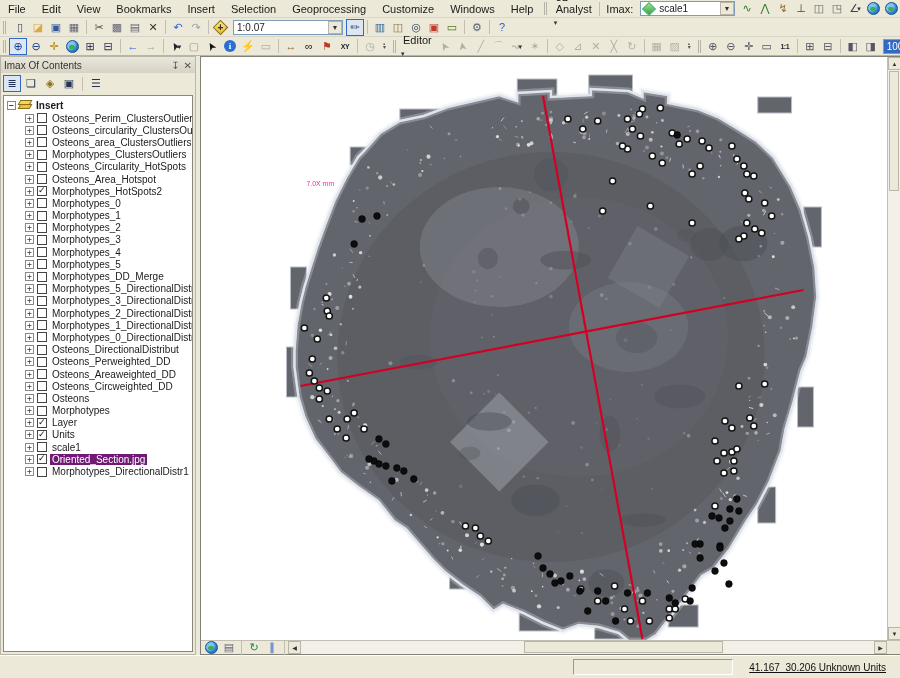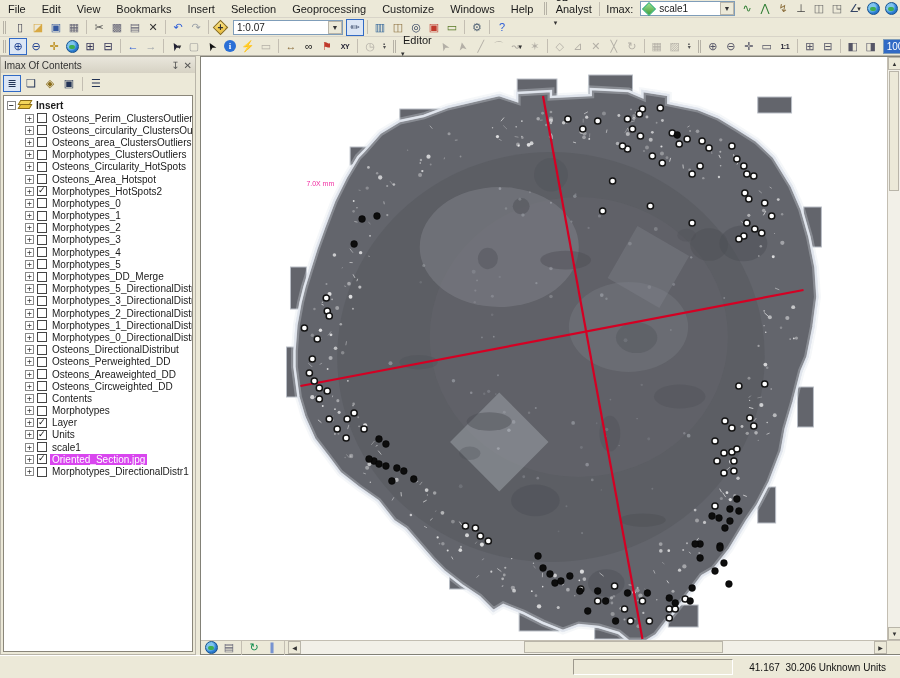--- a/index.html
+++ b/index.html
@@ -49,21 +49,21 @@
   #toc-tb { height:21px; display:flex; align-items:center; padding:1px 2px; gap:1px; }
   #toc-tree { position:absolute; top:38px; left:2px; right:2px; bottom:2px; background:#fff;
      border:1px solid #8a867a; overflow:hidden; font-size:10px; padding-top:2px; }
   .troot { display:flex; align-items:center; height:14px; padding-left:3px; font-weight:bold; gap:3px; }
   .trow { display:flex; align-items:center; height:12.2px; padding-left:21px; gap:3px; white-space:nowrap; }
   .expander { width:9px; height:9px; border:1px solid #888; background:#fff; font-size:8px; line-height:7px;
      text-align:center; color:#333; flex:0 0 9px; font-family:"DejaVu Sans Mono",monospace; }
   .cbox { width:10px; height:10px; border:1px solid #444; background:#fff; position:relative; flex:0 0 10px; }
   .cbox.on:after { content:"✓"; position:absolute; left:0px; top:-2px; font-size:9px; color:#111; }
   .lname { padding:0 2px; }
-  .lname.selected { background:#d946ef; color:#fff; }
+  .lname.selected { background:#701a75; color:#fff; }
   .layers-icon { width:14px; height:10px; position:relative; }
   .layers-icon i { position:absolute; left:0; width:12px; height:5px; background:#f3d65c;
      border:1px solid #8a6d1a; transform:skewX(-30deg); }
   .layers-icon i:nth-child(1){ top:0; } .layers-icon i:nth-child(2){ top:4px; background:#e8c33c; }
 
   #splitter { width:4px; background:#ece9d8; }
   #map-wrap { flex:1; position:relative; background:#fff; border:1px solid #828177; border-right:none; }
   #map-svg { position:absolute; left:0; top:0; width:687px; height:585px; }
   #vscroll { position:absolute; right:0; top:0; bottom:14px; width:13px; background:#f2f0e8;
      border-left:1px solid #c3beb2; display:flex; flex-direction:column; }
@@ -77,21 +77,21 @@
   #htrack { flex:1; height:13px; background:#f2f0e8; display:flex; align-items:center; margin-right:13px; position:relative; }
   #hthumb { position:absolute; left:38%; width:34%; top:0; height:12px; background:#ece9d8; border:1px solid #b9b5a9; }
   #hcorner { position:absolute; right:0; bottom:0; width:13px; height:13px; background:#ece9d8; }
 
   
   #statusbar { height:23px; background:#ece9d8; border-top:1px solid #fff; display:flex; align-items:center;
      font-size:10px; padding:0 4px; }
   .scell { height:16px; border:1px solid; border-color:#9d998d #fff #fff #9d998d; margin-right:6px; }
   #scell-spacer { flex:1; border:none; }
   #scell-empty { width:160px; }
-  #coords { padding:0 10px; color:#111; white-space:pre; }
+  #coords { padding:0 10px; color:#111; white-space:pre;text-decoration:underline; }
 </style>
 </head>
 <body>
 
 <div id="menu-row" class="row">
   <div id="menu-items" class="row">
       <div class="menu-item">File</div>
       <div class="menu-item">Edit</div>
       <div class="menu-item">View</div>
       <div class="menu-item">Bookmarks</div>
@@ -522,21 +522,21 @@
             <span class="lname">Osteons_Areaweighted_DD</span>
           </div>
           <div class="trow">
             <span class="expander">+</span>
             <span class="cbox"></span>
             <span class="lname">Osteons_Circweighted_DD</span>
           </div>
           <div class="trow">
             <span class="expander">+</span>
             <span class="cbox"></span>
-            <span class="lname">Contents</span>
+            <span class="lname">Osteons</span>
           </div>
           <div class="trow">
             <span class="expander">+</span>
             <span class="cbox"></span>
             <span class="lname">Morphotypes</span>
           </div>
           <div class="trow">
             <span class="expander">+</span>
             <span class="cbox on"></span>
             <span class="lname">Layer</span>

